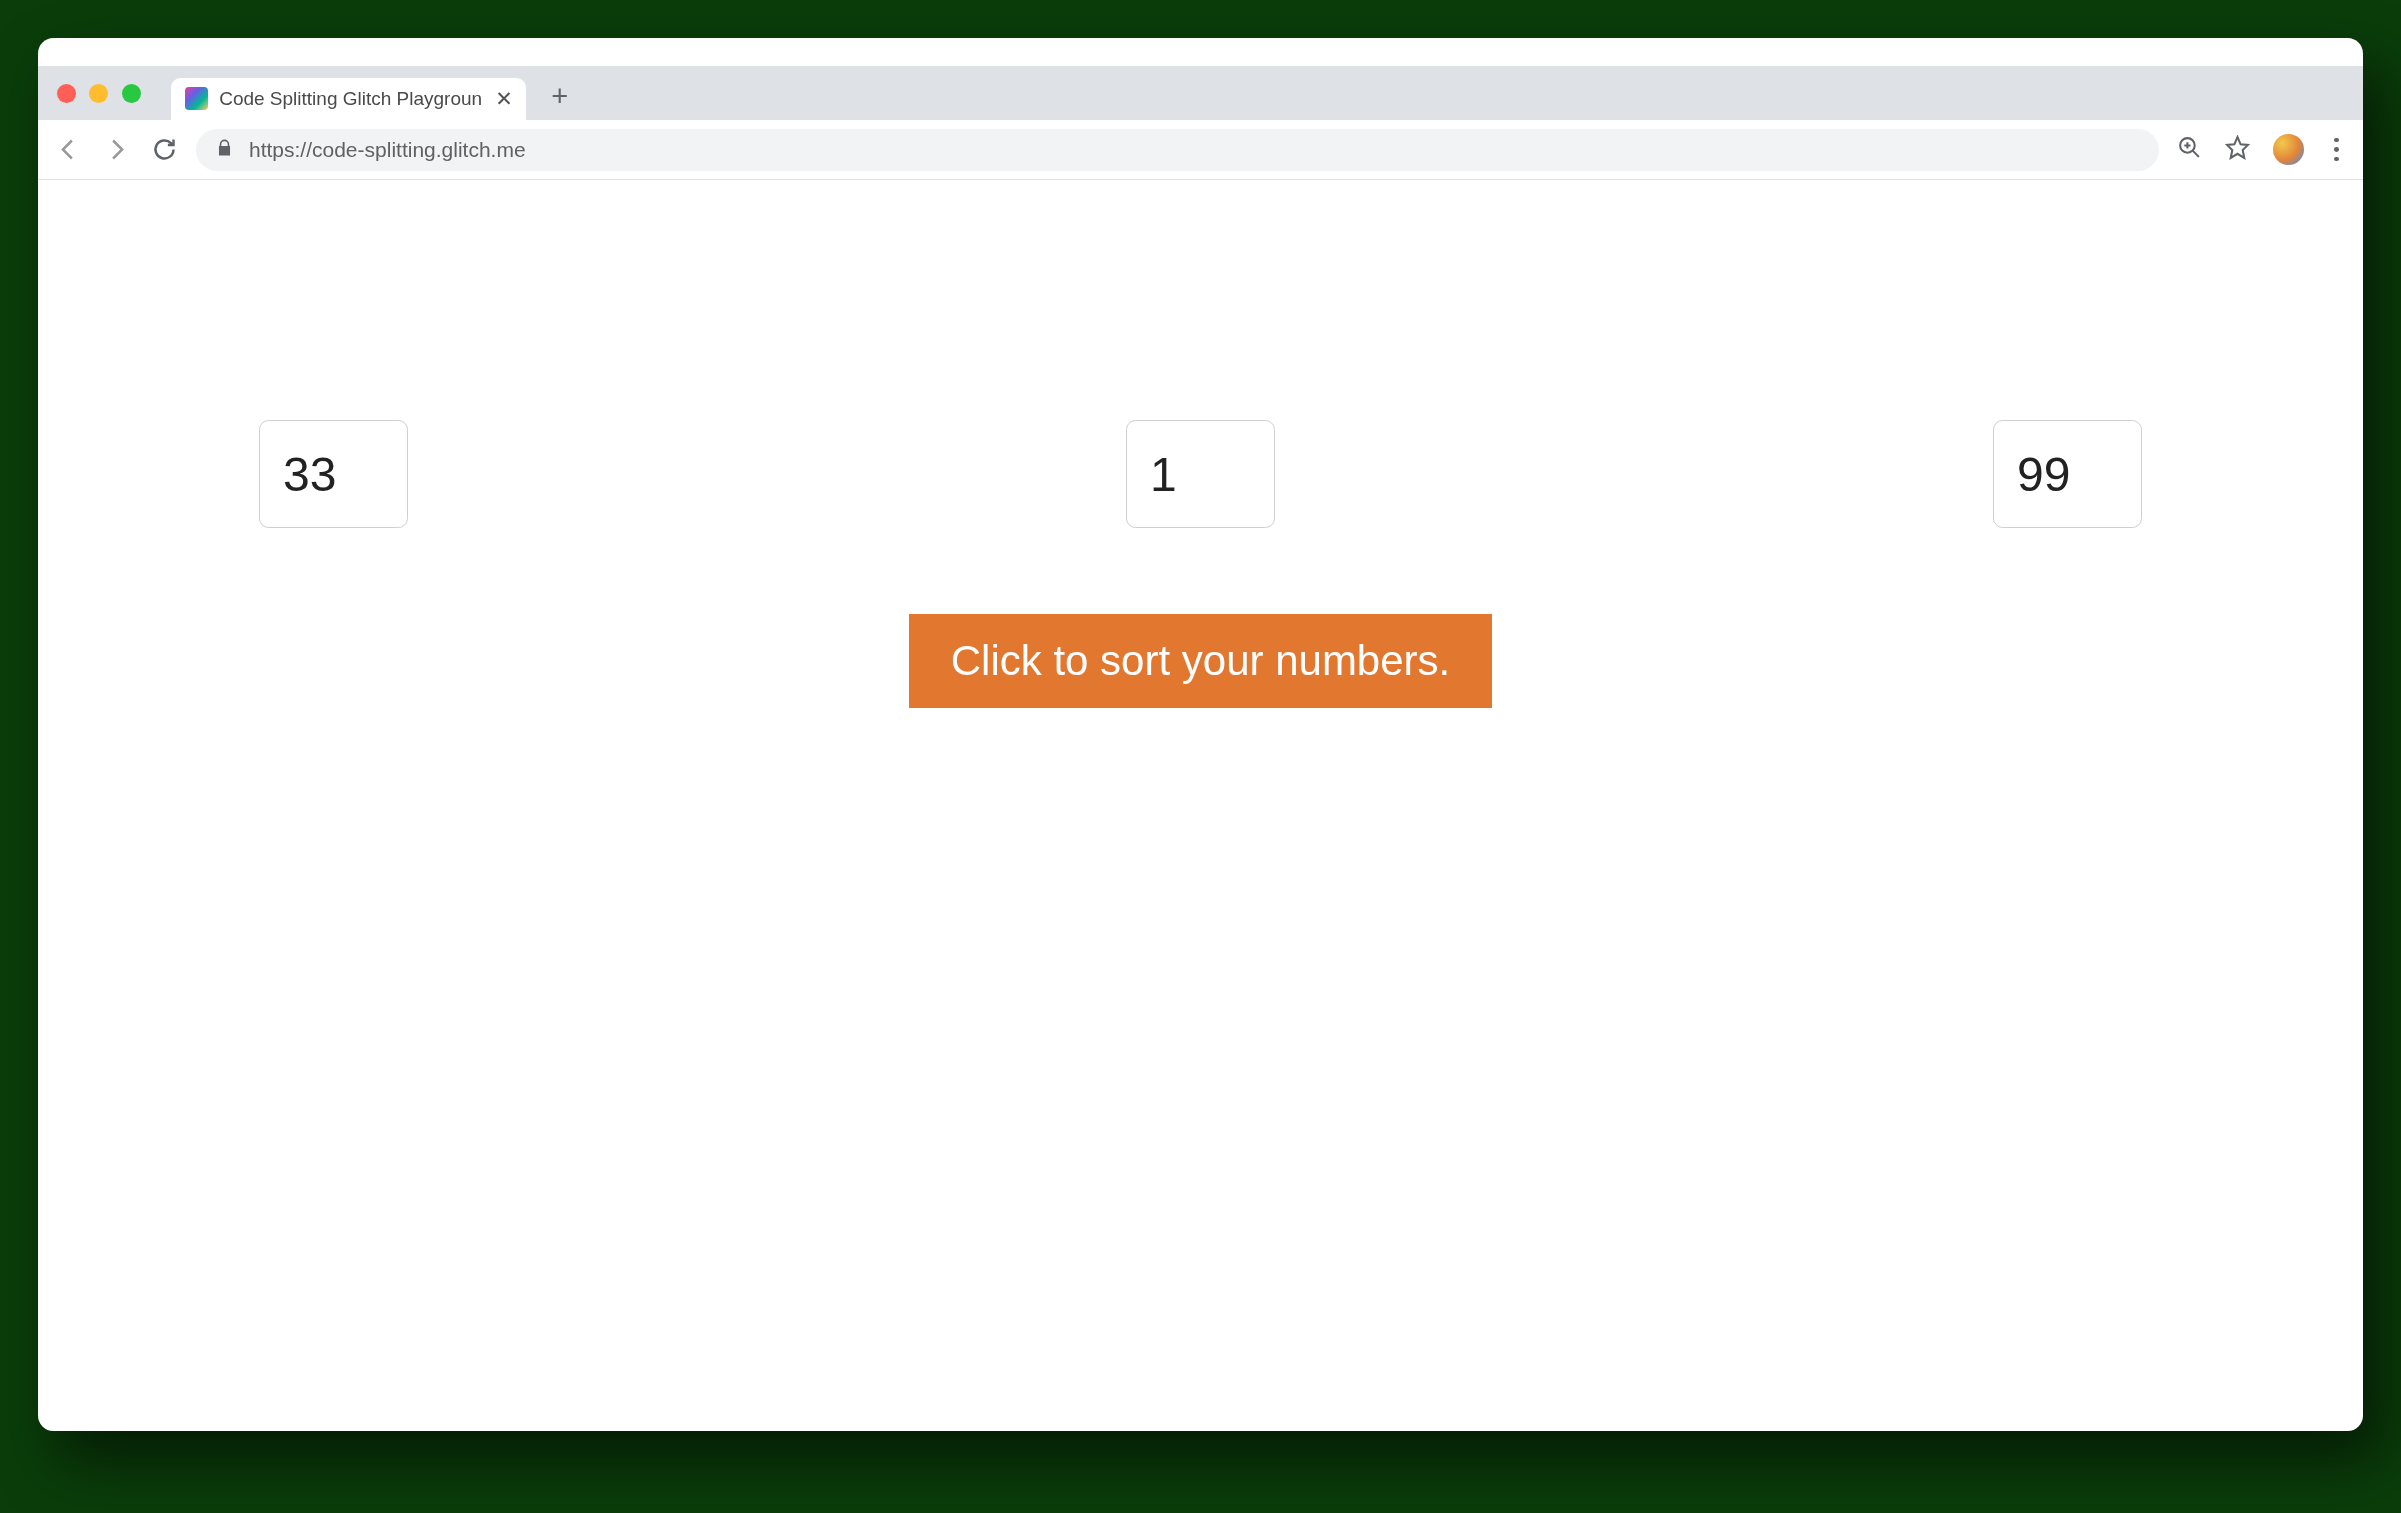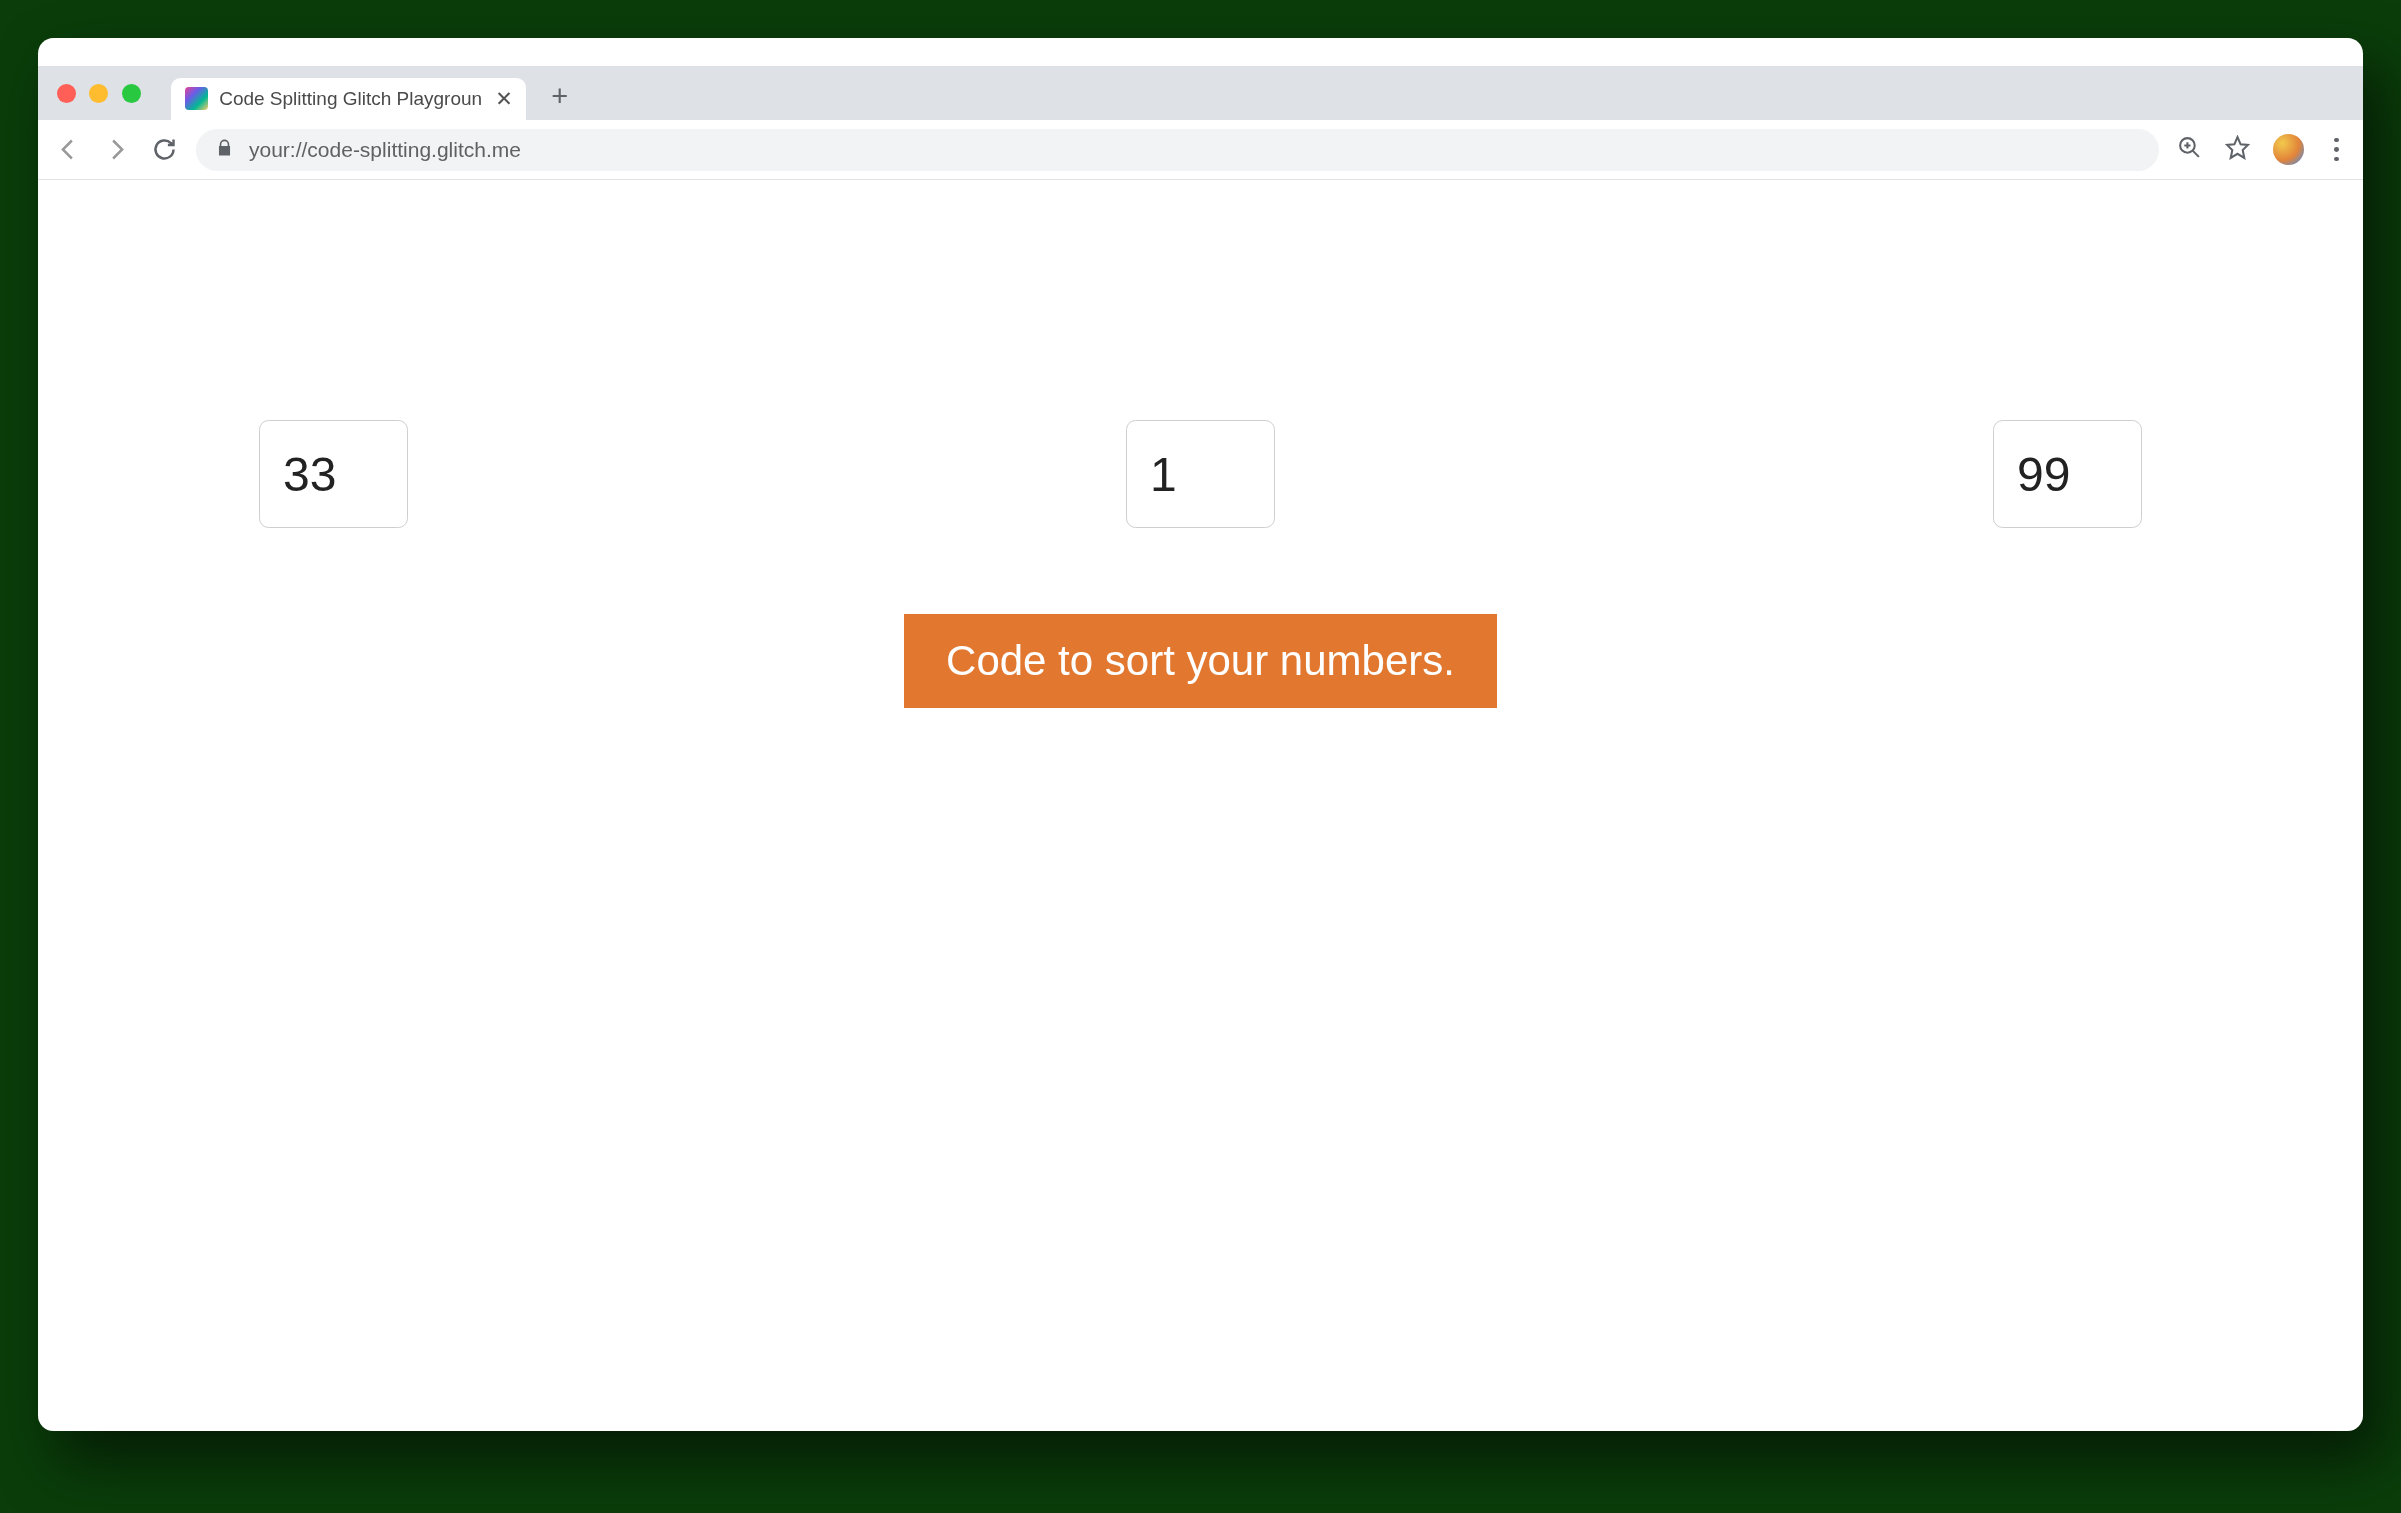--- a/index.html
+++ b/index.html
@@ -184,21 +184,21 @@
             <path d="M20 3v5h-5"></path>
           </svg>
       </span>
     </div>
     <div class="omnibox">
       <span class="lock">
         <svg width="19" height="19" viewBox="0 0 24 24" fill="currentColor">
             <path d="M6 10V8a6 6 0 1 1 12 0v2h1v12H5V10h1zm2 0h8V8a4 4 0 1 0-8 0v2z"></path>
           </svg>
       </span>
-      <span class="url-text">your://code-splitting.glitch.me</span>
+      <span class="url-text">https://code-splitting.glitch.me</span>
     </div>
     <div class="right-icons">
       <span>
         <svg viewBox="0 0 24 24" fill="none" stroke="currentColor" stroke-width="2">
             <circle cx="10" cy="10" r="7"></circle>
             <line x1="21" y1="21" x2="15" y2="15"></line>
             <line x1="10" y1="7" x2="10" y2="13"></line>
             <line x1="7" y1="10" x2="13" y2="10"></line>
           </svg>
       </span>
@@ -217,17 +217,17 @@
   </div>
 
   <div class="content">
 
     <div class="inputs-row">
       <input class="num-input" value="33" style="">
       <input class="num-input" value="1" style="">
       <input class="num-input" value="99" style="">
     </div>
 
-    <button class="sort-button">Code to sort your numbers.</button>
+    <button class="sort-button">Click to sort your numbers.</button>
   </div>
 
 </div>
 
 
 </body></html>

